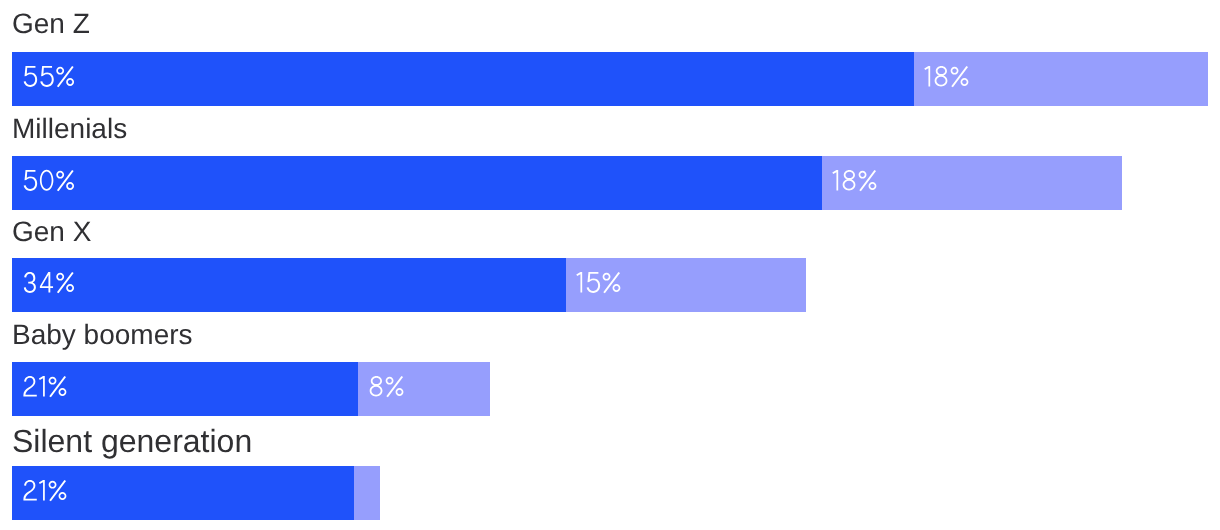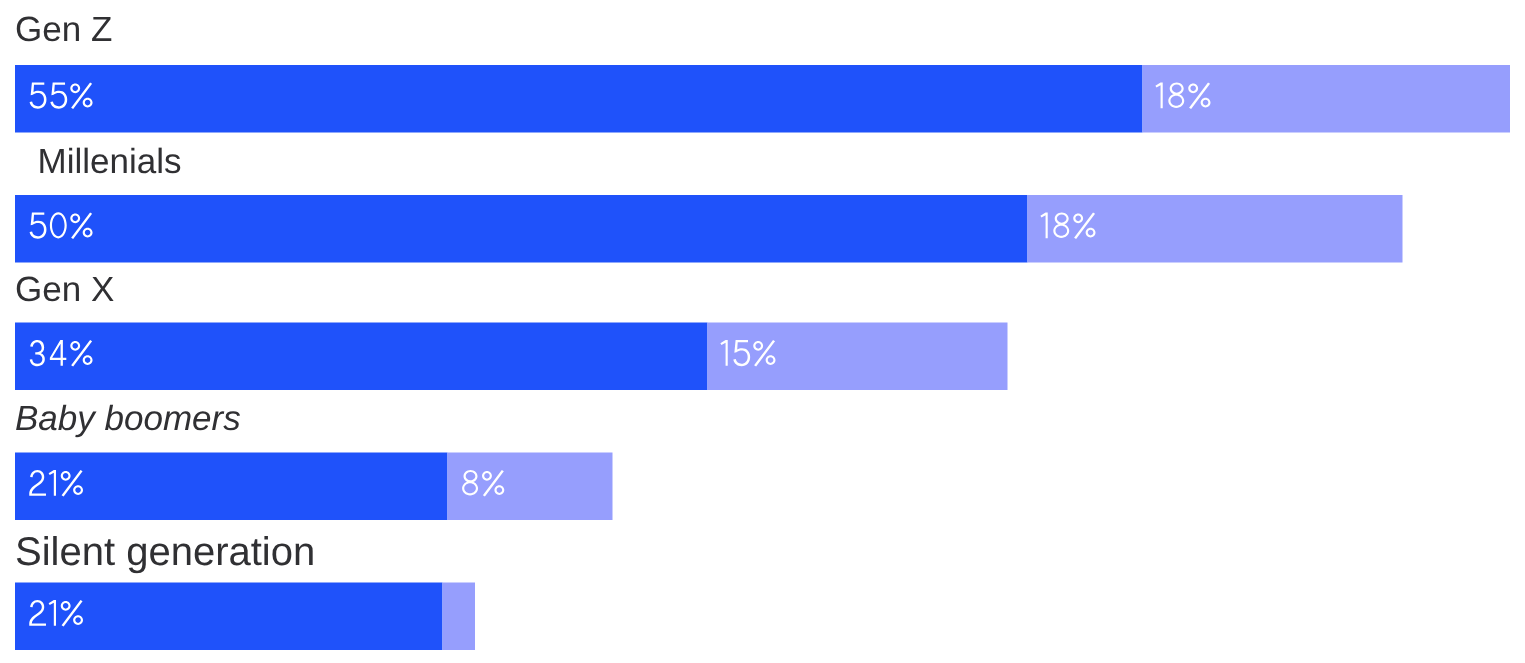--- a/index.html
+++ b/index.html
@@ -48,21 +48,21 @@
                 <path d="M500 560C500 658 410 737 300 737C190 737 100 658 100 560C100 462 190 383 300 383C410 383 500 462 500 560ZM438 560C438 496 376 445 300 445C224 445 162 496 162 560C162 624 224 675 300 675C376 675 438 624 438 560ZM516 212C516 325 414 417 288 417C162 417 60 325 60 212C60 99 162 7 288 7C414 7 516 99 516 212ZM454 212C454 133 380 69 288 69C196 69 122 133 122 212C122 291 196 355 288 355C380 355 454 291 454 212Z" transform="translate(320,0)"></path>
                 <path d="M319 568C319 646 256 709 178 709C100 709 37 646 37 568C37 490 100 427 178 427C256 427 319 490 319 568ZM258 568C258 524 222 488 178 488C134 488 98 524 98 568C98 612 134 648 178 648C222 648 258 612 258 568ZM673 161C673 239 610 302 532 302C454 302 391 239 391 161C391 83 454 20 532 20C610 20 673 83 673 161ZM612 161C612 117 576 81 532 81C488 81 452 117 452 161C452 205 488 241 532 241C576 241 612 205 612 161ZM602 735L660 701L119 -20L61 14Z" transform="translate(913,0)"></path>
               </g>
             </svg>
           </span>
       </div>
     </div>
   </div>
 
   <div class="bar-group">
-    <div class="cat-label" style="top: 115.2px; font-size: 28px; color: rgb(48, 48, 51); margin-left: 18px;">Millenials</div>
+    <div class="cat-label" style="top: 115.2px; font-size: 28px; color: rgb(48, 48, 51);">Millenials</div>
     <div class="stacked-bar" style="top: 156px; height: 54px;">
       <div class="seg seg-primary" style="width: 810px; height: 54px; background: rgb(31, 82, 250);">
         <span class="seg-label" aria-label="50%" style="top: 14px; left: 10px;">
             <svg width="53.37" height="20.58" viewBox="0 0 1906 735" fill="#ffffff" role="img" aria-label="50%">
               <title>50%</title>
               <g transform="translate(0,735) scale(1,-1)">
                 <path d="M480 735L126 735L90 370L152 382C192 418 242 437 298 437C402 437 470 366 470 249C470 135 398 56 294 56C209 56 147 108 131 190L60 178C82 63 174 -13 296 -13C444 -13 542 94 542 250C542 403 448 501 310 501C258 501 210 487 172 461L186 671L480 671Z" transform="translate(0,0)"></path>
                 <path d="M528 368C528 575 420 743 287 743C154 743 46 575 46 368C46 161 154 -7 287 -7C420 -7 528 161 528 368ZM466 368C466 195 386 55 287 55C188 55 108 195 108 368C108 541 188 681 287 681C386 681 466 541 466 368Z" transform="translate(593,0)"></path>
                 <path d="M319 568C319 646 256 709 178 709C100 709 37 646 37 568C37 490 100 427 178 427C256 427 319 490 319 568ZM258 568C258 524 222 488 178 488C134 488 98 524 98 568C98 612 134 648 178 648C222 648 258 612 258 568ZM673 161C673 239 610 302 532 302C454 302 391 239 391 161C391 83 454 20 532 20C610 20 673 83 673 161ZM612 161C612 117 576 81 532 81C488 81 452 117 452 161C452 205 488 241 532 241C576 241 612 205 612 161ZM602 735L660 701L119 -20L61 14Z" transform="translate(1186,0)"></path>
               </g>
@@ -108,21 +108,21 @@
                 <path d="M480 735L126 735L90 370L152 382C192 418 242 437 298 437C402 437 470 366 470 249C470 135 398 56 294 56C209 56 147 108 131 190L60 178C82 63 174 -13 296 -13C444 -13 542 94 542 250C542 403 448 501 310 501C258 501 210 487 172 461L186 671L480 671Z" transform="translate(320,0)"></path>
                 <path d="M319 568C319 646 256 709 178 709C100 709 37 646 37 568C37 490 100 427 178 427C256 427 319 490 319 568ZM258 568C258 524 222 488 178 488C134 488 98 524 98 568C98 612 134 648 178 648C222 648 258 612 258 568ZM673 161C673 239 610 302 532 302C454 302 391 239 391 161C391 83 454 20 532 20C610 20 673 83 673 161ZM612 161C612 117 576 81 532 81C488 81 452 117 452 161C452 205 488 241 532 241C576 241 612 205 612 161ZM602 735L660 701L119 -20L61 14Z" transform="translate(913,0)"></path>
               </g>
             </svg>
           </span>
       </div>
     </div>
   </div>
 
   <div class="bar-group">
-    <div class="cat-label" style="top: 321.1px; font-size: 28px; color: rgb(48, 48, 51); font-style: italic;">Baby boomers</div>
+    <div class="cat-label" style="top: 321.1px; font-size: 28px; color: rgb(48, 48, 51);">Baby boomers</div>
     <div class="stacked-bar" style="top: 362px; height: 54px;">
       <div class="seg seg-primary" style="width: 346px; height: 54px; background: rgb(31, 82, 250);">
         <span class="seg-label" aria-label="21%" style="top: 14px; left: 10px;">
             <svg width="45.72" height="20.58" viewBox="0 0 1633 735" fill="#ffffff" role="img" aria-label="21%">
               <title>21%</title>
               <g transform="translate(0,735) scale(1,-1)">
                 <path d="M528 0L50 0L50 54C50 170 118 248 234 322C352 400 410 450 410 534C410 612 358 672 282 672C204 672 150 614 145 530L76 538C89 652 170 735 284 735C400 735 478 650 478 535C478 428 416 360 286 276C192 215 131 148 122 64L528 64Z" transform="translate(0,0)"></path>
                 <path d="M221 735L159 735L10 642L42 589L159 658L159 0L221 0Z" transform="translate(593,0)"></path>
                 <path d="M319 568C319 646 256 709 178 709C100 709 37 646 37 568C37 490 100 427 178 427C256 427 319 490 319 568ZM258 568C258 524 222 488 178 488C134 488 98 524 98 568C98 612 134 648 178 648C222 648 258 612 258 568ZM673 161C673 239 610 302 532 302C454 302 391 239 391 161C391 83 454 20 532 20C610 20 673 83 673 161ZM612 161C612 117 576 81 532 81C488 81 452 117 452 161C452 205 488 241 532 241C576 241 612 205 612 161ZM602 735L660 701L119 -20L61 14Z" transform="translate(913,0)"></path>
               </g>

